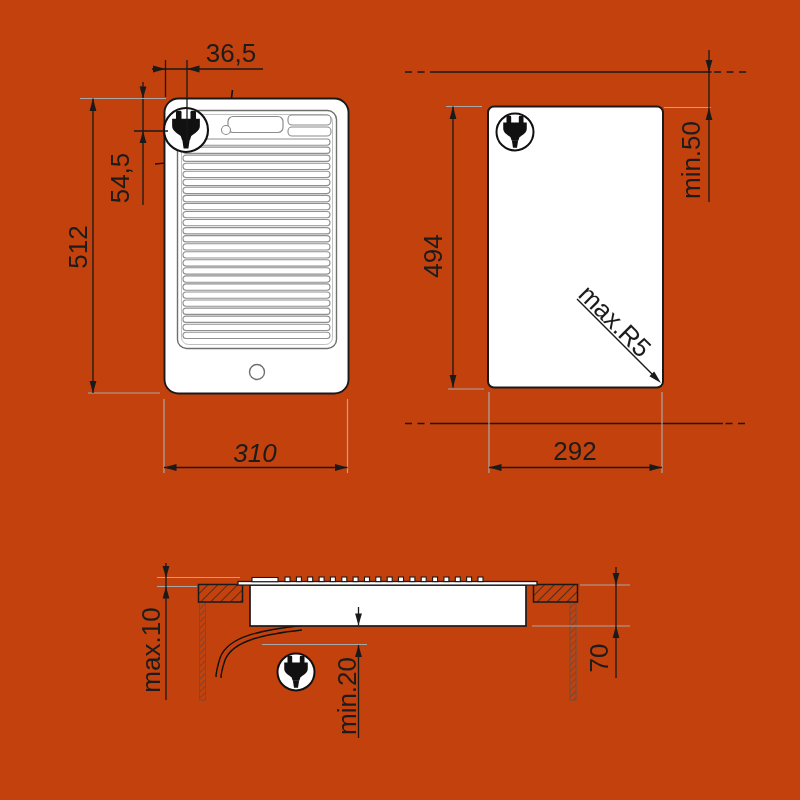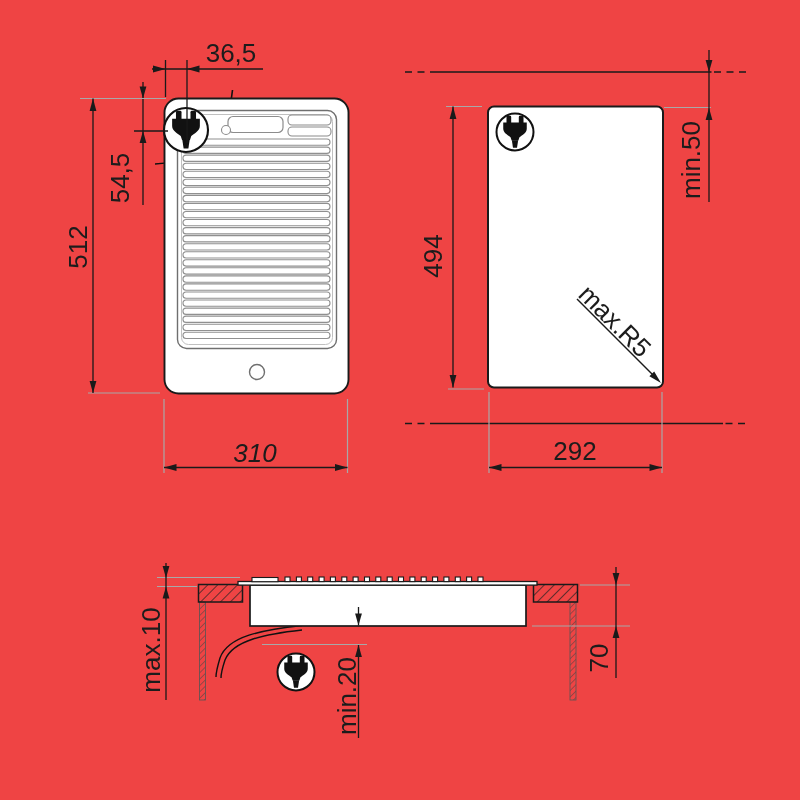--- a/index.html
+++ b/index.html
@@ -1,16 +1,16 @@
 <!DOCTYPE html>
 <html><head>
 <meta charset="utf-8">
 <style>
   html,body{margin:0;padding:0;background:#fff;}
-  .canvas{position:relative;width:800px;height:800px;background:#ef4444;overflow:hidden;
+  .canvas{position:relative;width:800px;height:800px;background:#c2410c;overflow:hidden;
           font-family:"Liberation Sans",sans-serif;}
   .dim{position:absolute;font-size:26px;line-height:1;color:#1c1c1c;white-space:nowrap;}
   .r0{transform:translate(-50%,-50%);}
   .r90{transform:translate(-50%,-50%) rotate(-90deg);}
   .r45{transform:translate(-50%,-50%) rotate(45deg);}
   svg{position:absolute;left:0;top:0;}
 </style>
 </head>
 <body>
 

